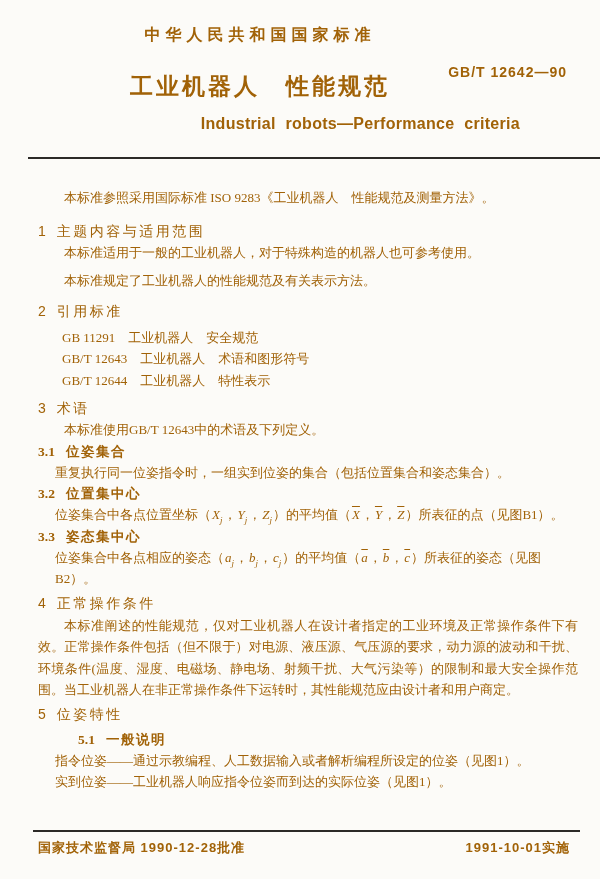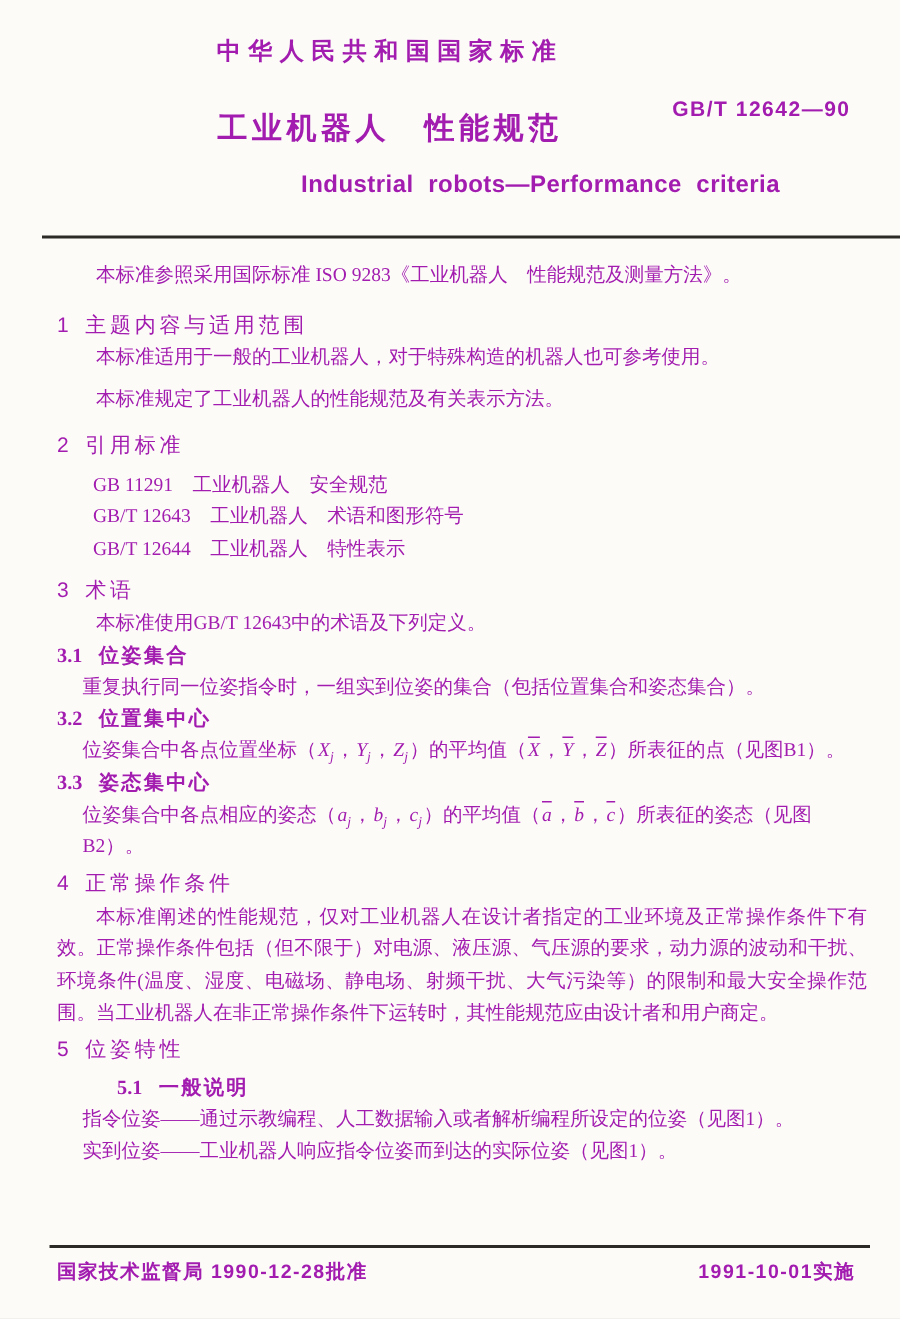--- a/index.html
+++ b/index.html
@@ -1,21 +1,21 @@
 <!DOCTYPE html>
 <html lang="zh"><head>
 <meta charset="utf-8">
 <style>
   html,body{margin:0;padding:0;background:#e9e7e3;}
   .page{
     position:relative;
     width:600px;height:879px;
     margin:0 auto;
     background:#fcfbf8;
-    color:#a21caf;
+    color:#a16207;
     font-family:"Liberation Serif", serif;
     font-size:13px;
     line-height:21.5px;
     overflow:hidden;
   }
   
   .header{position:relative;width:520px;}
   .std-label{
     padding-top:25px;
     text-align:center;
@@ -23,21 +23,21 @@
     font-weight:bold;
     font-size:16px;
     letter-spacing:5px;
     line-height:20px;
   }
   .doc-title{
     margin-top:27px;
     text-align:center;
     font-family:"Liberation Sans", sans-serif;
     font-weight:bold;
-    font-size:20px;
+    font-size:23px;
     letter-spacing:3px;
     line-height:28px;
   }
   .doc-title-en{
     margin-top:16px;
     text-align:right;
     font-family:"Liberation Sans", sans-serif;
     font-weight:bold;
     font-size:16px;
     letter-spacing:0.3px;
@@ -76,21 +76,21 @@
     line-height:21px;
   }
   .sub-h{
     font-family:Liberation Serif, serif;
     font-weight:bold;
     font-size:13.5px;
     letter-spacing:1.5px;
     line-height:21px;
   }
   .sec-h .no, .sub-h .no{margin-right:11px;letter-spacing:0;}
-  .mt13{margin-top:13px;} .mt12{margin-top:12px;} .mt9{margin-top:9px;}
+  .mt13{margin-top:28px;} .mt12{margin-top:12px;} .mt9{margin-top:9px;}
   .mt7{margin-top:7px;}  .mt5{margin-top:5px;}  .mt4{margin-top:4px;margin-left:40px;}
   .mt3{margin-top:3px;}  .mt1{margin-top:1px;}
   .refs p{padding-left:24px;line-height:21.5px;}
   .mvar{font-style:italic;font-family:"Liberation Serif", serif;padding:0 1px;}
   .mvar.bar{text-decoration:overline;}
   .mvar sub{font-size:9px;line-height:0;}
   
   .footer-rule{
     position:absolute;
     left:33px;right:20px;top:830px;

